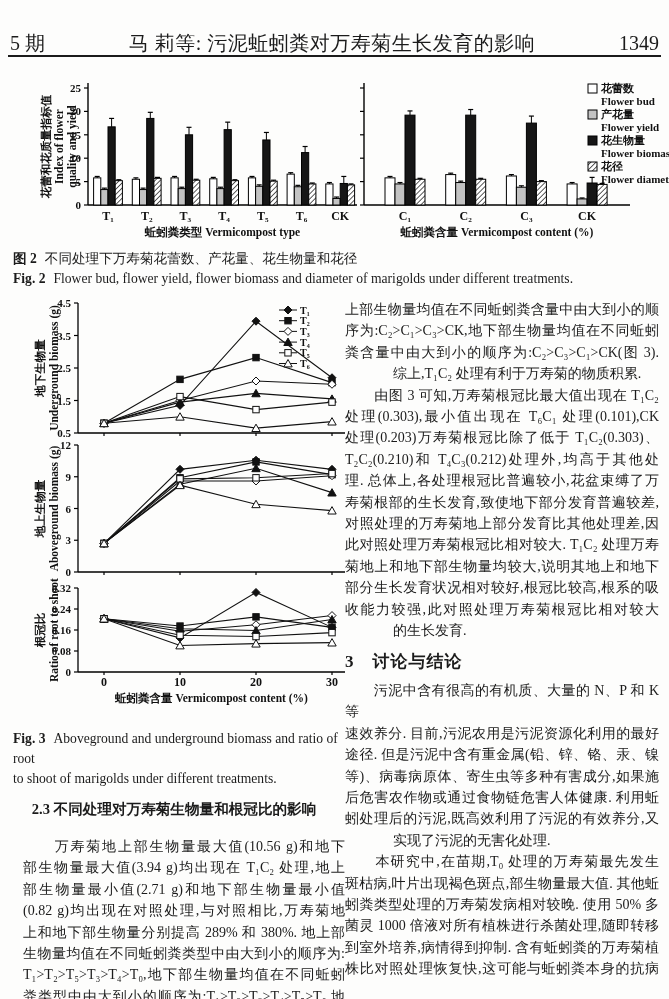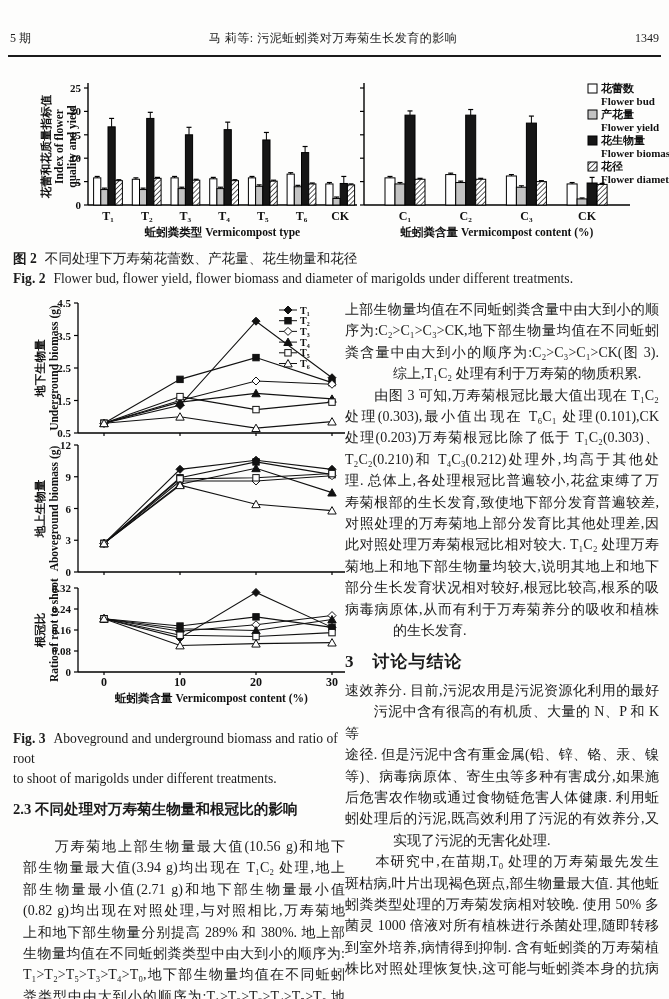--- a/index.html
+++ b/index.html
@@ -1,29 +1,29 @@
 <!DOCTYPE html>
 <html><head>
 <meta charset="utf-8">
 <style>
   html,body{margin:0;padding:0;background:#d9d9d9;}
   .page{position:relative;width:669px;height:999px;background:#fdfdfc;overflow:hidden;
         font-family:"Liberation Serif","DejaVu Serif",serif;color:#1b1b1b;}
   .header{position:absolute;top:30px;left:10px;right:10px;display:flex;
-          justify-content:space-between;align-items:baseline;font-size:12px;}
+          justify-content:space-between;align-items:baseline;font-size:20px;}
   .header .htitle{font-weight:normal;letter-spacing:.5px;}
   .rule{position:absolute;top:55px;left:8px;right:8px;height:2px;background:#1b1b1b;}
   .figsvg{position:absolute;left:0;}
   #fig2{top:60px;width:669px;height:188px;}
   #fig3{top:292px;width:352px;height:436px;}
   .cap{position:absolute;left:13px;font-size:13.6px;line-height:20px;}
   .cap b{margin-right:8px;text-align:right;}
   #cap2{top:249px;width:640px;}
   #cap3{top:729px;width:326px;}
-  .secHead{position:absolute;left:13px;width:322px;font-weight:bold;font-size:14.6px;}
+  .secHead{position:absolute;left:13px;width:322px;font-weight:bold;font-size:14.6px;text-align:center;}
   #sec23{top:800px;}
   .col{position:absolute;font-size:14px;}
   #leftLines{left:23px;top:820px;width:322px;margin-top:16px;}
   #rightCol{left:345px;top:299px;width:314px;}
   .tline{line-height:21.4px;text-align:justify;text-align-last:justify;}
   .tline.end{text-align-last:left;margin-left:48px;}
   .sec3-heading{font-weight:bold;font-size:17px;line-height:21.4px;margin:9px 0 8px 0;
                 text-align-last:left;letter-spacing:1px;}
   svg text{fill:#111;font-family:"Liberation Serif","DejaVu Serif",serif;}
   .tick{font-size:11px;font-weight:bold;}
@@ -450,25 +450,25 @@
       <div class="tline fill">　　由图 3 可知,万寿菊根冠比最大值出现在 T₁C₂</div>
       <div class="tline fill">处理(0.303),最小值出现在 T₆C₁ 处理(0.101),CK</div>
       <div class="tline fill">处理(0.203)万寿菊根冠比除了低于 T₁C₂(0.303)、</div>
       <div class="tline fill">T₂C₂(0.210)和 T₄C₃(0.212)处理外,均高于其他处</div>
       <div class="tline fill">理. 总体上,各处理根冠比普遍较小,花盆束缚了万</div>
       <div class="tline fill">寿菊根部的生长发育,致使地下部分发育普遍较差,</div>
       <div class="tline fill">对照处理的万寿菊地上部分发育比其他处理差,因</div>
       <div class="tline fill">此对照处理万寿菊根冠比相对较大. T₁C₂ 处理万寿</div>
       <div class="tline fill">菊地上和地下部生物量均较大,说明其地上和地下</div>
       <div class="tline fill">部分生长发育状况相对较好,根冠比较高,根系的吸</div>
-      <div class="tline fill">病毒病原体,从而有利于万寿菊养分的吸收和植株</div>
+      <div class="tline fill">收能力较强,此对照处理万寿菊根冠比相对较大</div>
       <div class="tline end">的生长发育.</div>
       <div class="sec3-heading">3　讨论与结论</div>
+      <div class="tline fill">　　污泥中含有很高的有机质、大量的 N、P 和 K 等</div>
       <div class="tline fill">速效养分. 目前,污泥农用是污泥资源化利用的最好</div>
-      <div class="tline fill">　　污泥中含有很高的有机质、大量的 N、P 和 K 等</div>
       <div class="tline fill">途径. 但是污泥中含有重金属(铅、锌、铬、汞、镍</div>
       <div class="tline fill">等)、病毒病原体、寄生虫等多种有害成分,如果施</div>
       <div class="tline fill">后危害农作物或通过食物链危害人体健康. 利用蚯</div>
       <div class="tline fill">蚓处理后的污泥,既高效利用了污泥的有效养分,又</div>
       <div class="tline end">实现了污泥的无害化处理.</div>
       <div class="tline fill">　　本研究中,在苗期,T₀ 处理的万寿菊最先发生</div>
       <div class="tline fill">斑枯病,叶片出现褐色斑点,部生物量最大值. 其他蚯</div>
       <div class="tline fill">蚓粪类型处理的万寿菊发病相对较晚. 使用 50% 多</div>
       <div class="tline fill">菌灵 1000 倍液对所有植株进行杀菌处理,随即转移</div>
       <div class="tline fill">到室外培养,病情得到抑制. 含有蚯蚓粪的万寿菊植</div>

